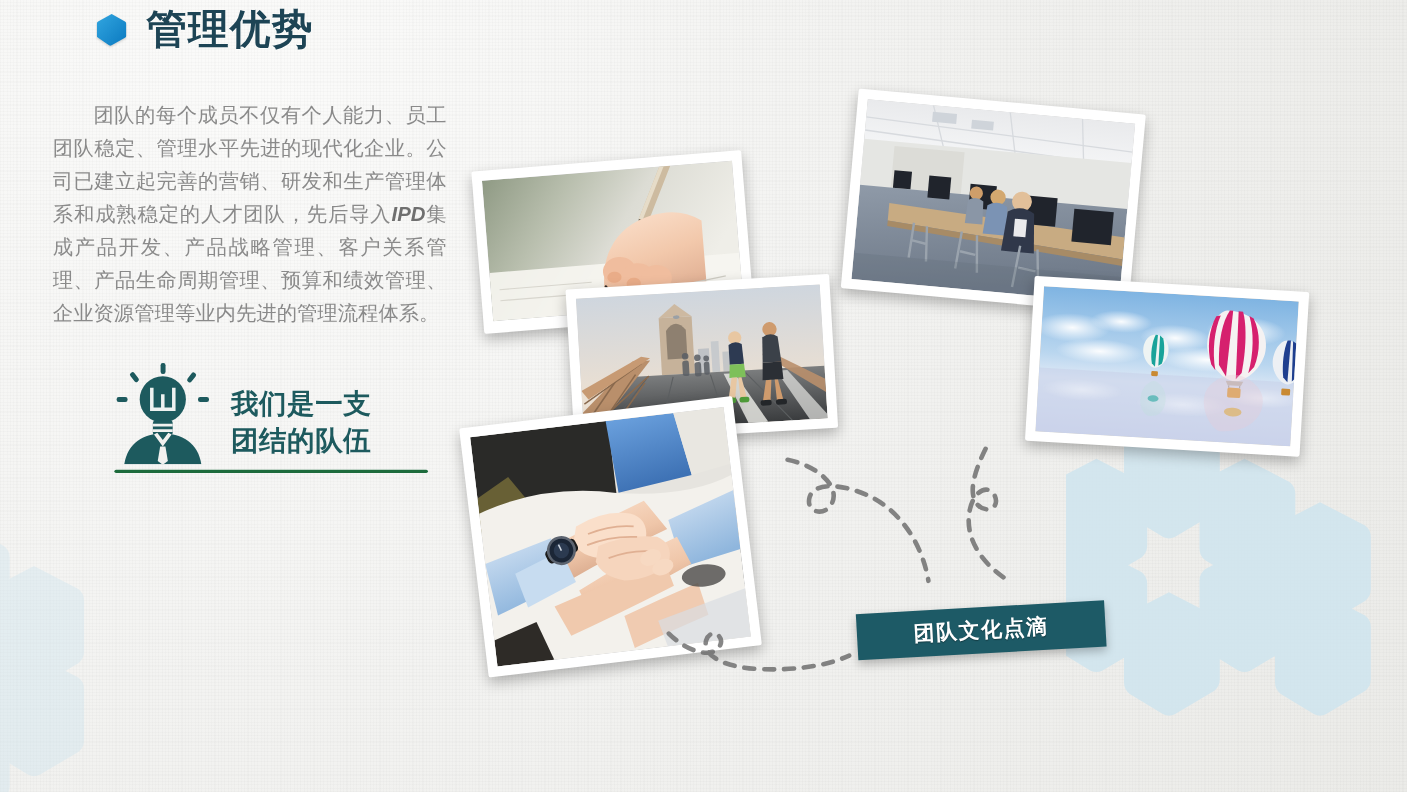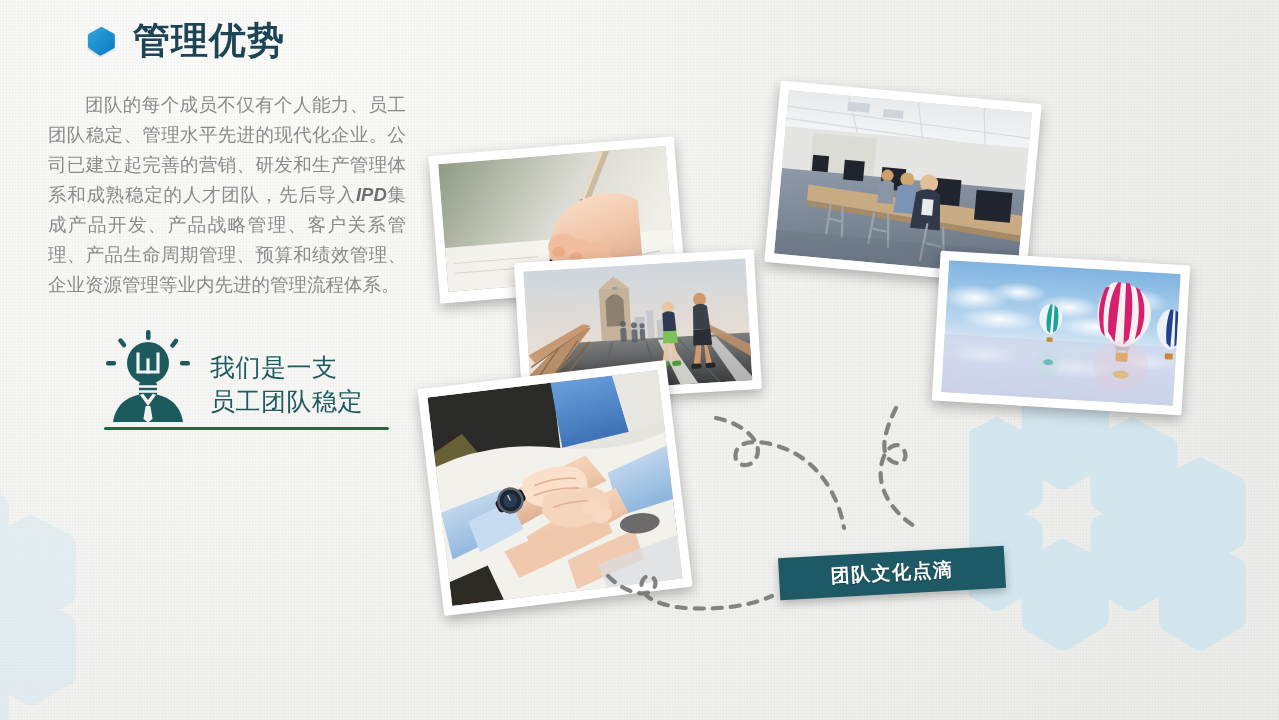--- a/index.html
+++ b/index.html
@@ -24,42 +24,42 @@
       repeating-linear-gradient(90deg, rgba(0,0,0,.016) 0 1px, transparent 1px 3px);
     pointer-events:none;
   }
 
   
   .hex-layer{position:absolute;pointer-events:none;}
   #hex-right{right:-30px;bottom:-20px;width:340px;height:360px;}
   #hex-left{left:-90px;bottom:-40px;width:260px;height:300px;}
 
   
-  #header{position:absolute;left:88px;top:22px;display:flex;align-items:center;gap:18px;}
+  #header{position:absolute;left:88px;top:8px;display:flex;align-items:center;gap:18px;}
   #hex-bullet{width:27px;height:30px;filter:drop-shadow(0 1px 1px rgba(0,0,0,.18));}
   #page-title{
     font-size:37px;font-weight:bold;color:#1d4455;
     letter-spacing:1px;line-height:1;
     text-shadow:0 1px 0 rgba(255,255,255,.7);
   }
 
   
   #para-1{
     position:absolute;left:48px;top:90px;width:358px;
     font-size:18.5px;line-height:30px;color:#8a8a8a;
     text-indent:2em;text-align:justify;
   }
   #para-1 b{color:#6f6f6f;font-weight:bold;font-style:italic;}
 
   
   #feature{position:absolute;left:104px;top:330px;width:290px;}
   #feature-row{display:flex;align-items:flex-end;gap:18px;}
   #bulb-person{width:88px;height:92px;flex:none;}
   #feature-heading{
-    font-size:25px;font-weight:normal;color:#1d5a5e;
+    font-size:25px;font-weight:bold;color:#1d5a5e;
     line-height:34px;letter-spacing:.5px;padding-bottom:4px;
   }
   #feature-rule{
     margin-top:5px;height:3px;width:285px;
     background:#1d6b3c;border-radius:2px;
   }
 
   #para-2{
     position:absolute;left:100px;top:458px;width:298px;
     font-size:17.5px;line-height:29px;color:#8f8f8f;
@@ -192,21 +192,21 @@
           <path d="M44 64 C27 64 12 72 9 92 L79 92 C76 72 61 64 44 64 Z"></path>
         </g>
 
         <g fill="#f1f1ef">
           <path d="M36 65 L44 76 L52 65 L49 63.5 L44 70 L39 63.5 Z"></path>
           <path d="M41.6 76 L46.4 76 L48.6 89 L44 92.5 L39.4 89 Z"></path>
         </g>
       </svg>
       <div id="feature-heading">
         <div>我们是一支</div>
-        <div>员工团队稳定</div>
+        <div>团结的队伍</div>
       </div>
     </div>
     <div id="feature-rule"></div>
   </div>
 
 
   <div class="photo" id="photo-writing">
     <div class="img">
       <svg viewBox="0 0 228 128" preserveAspectRatio="none">
         <defs>

